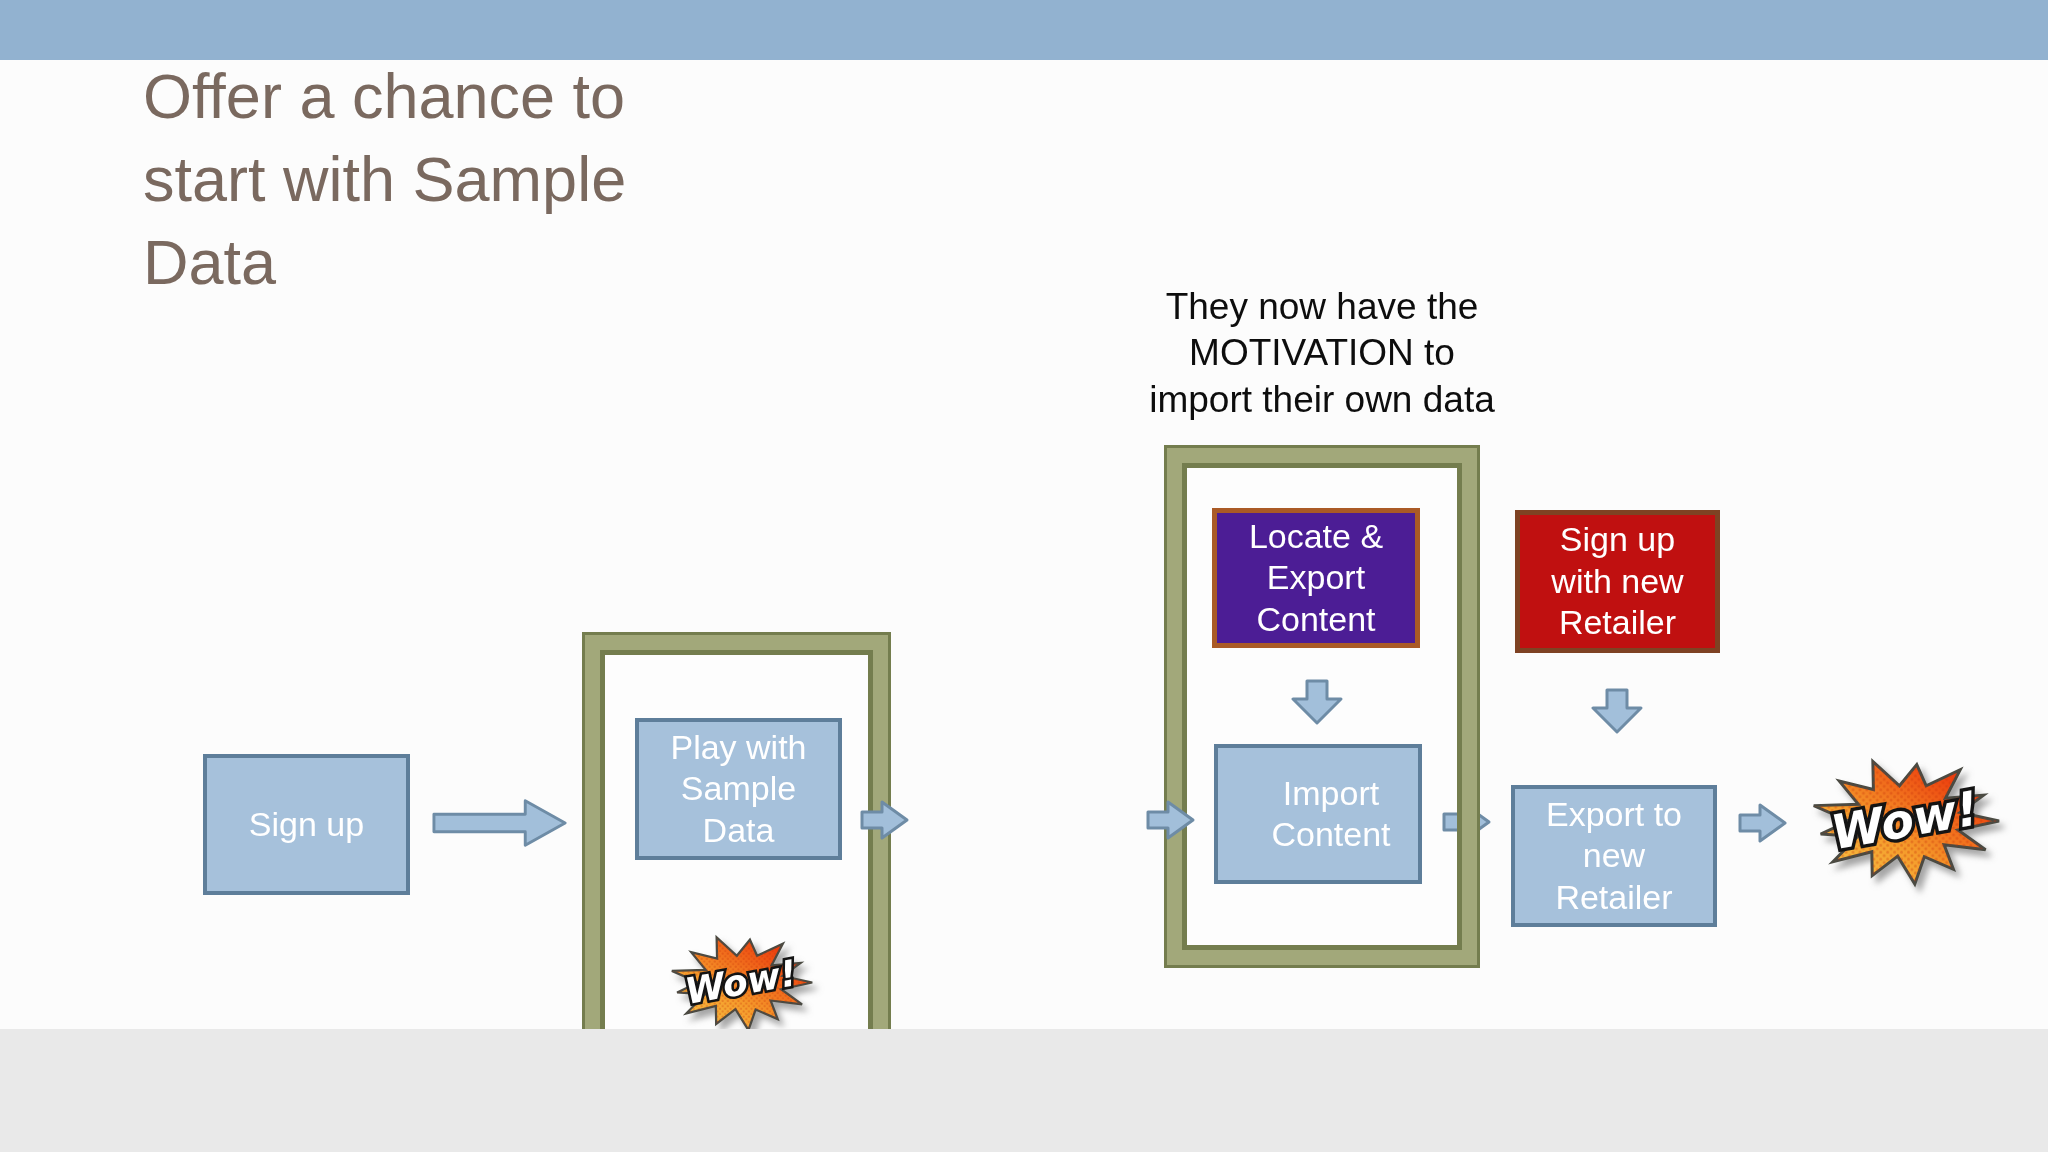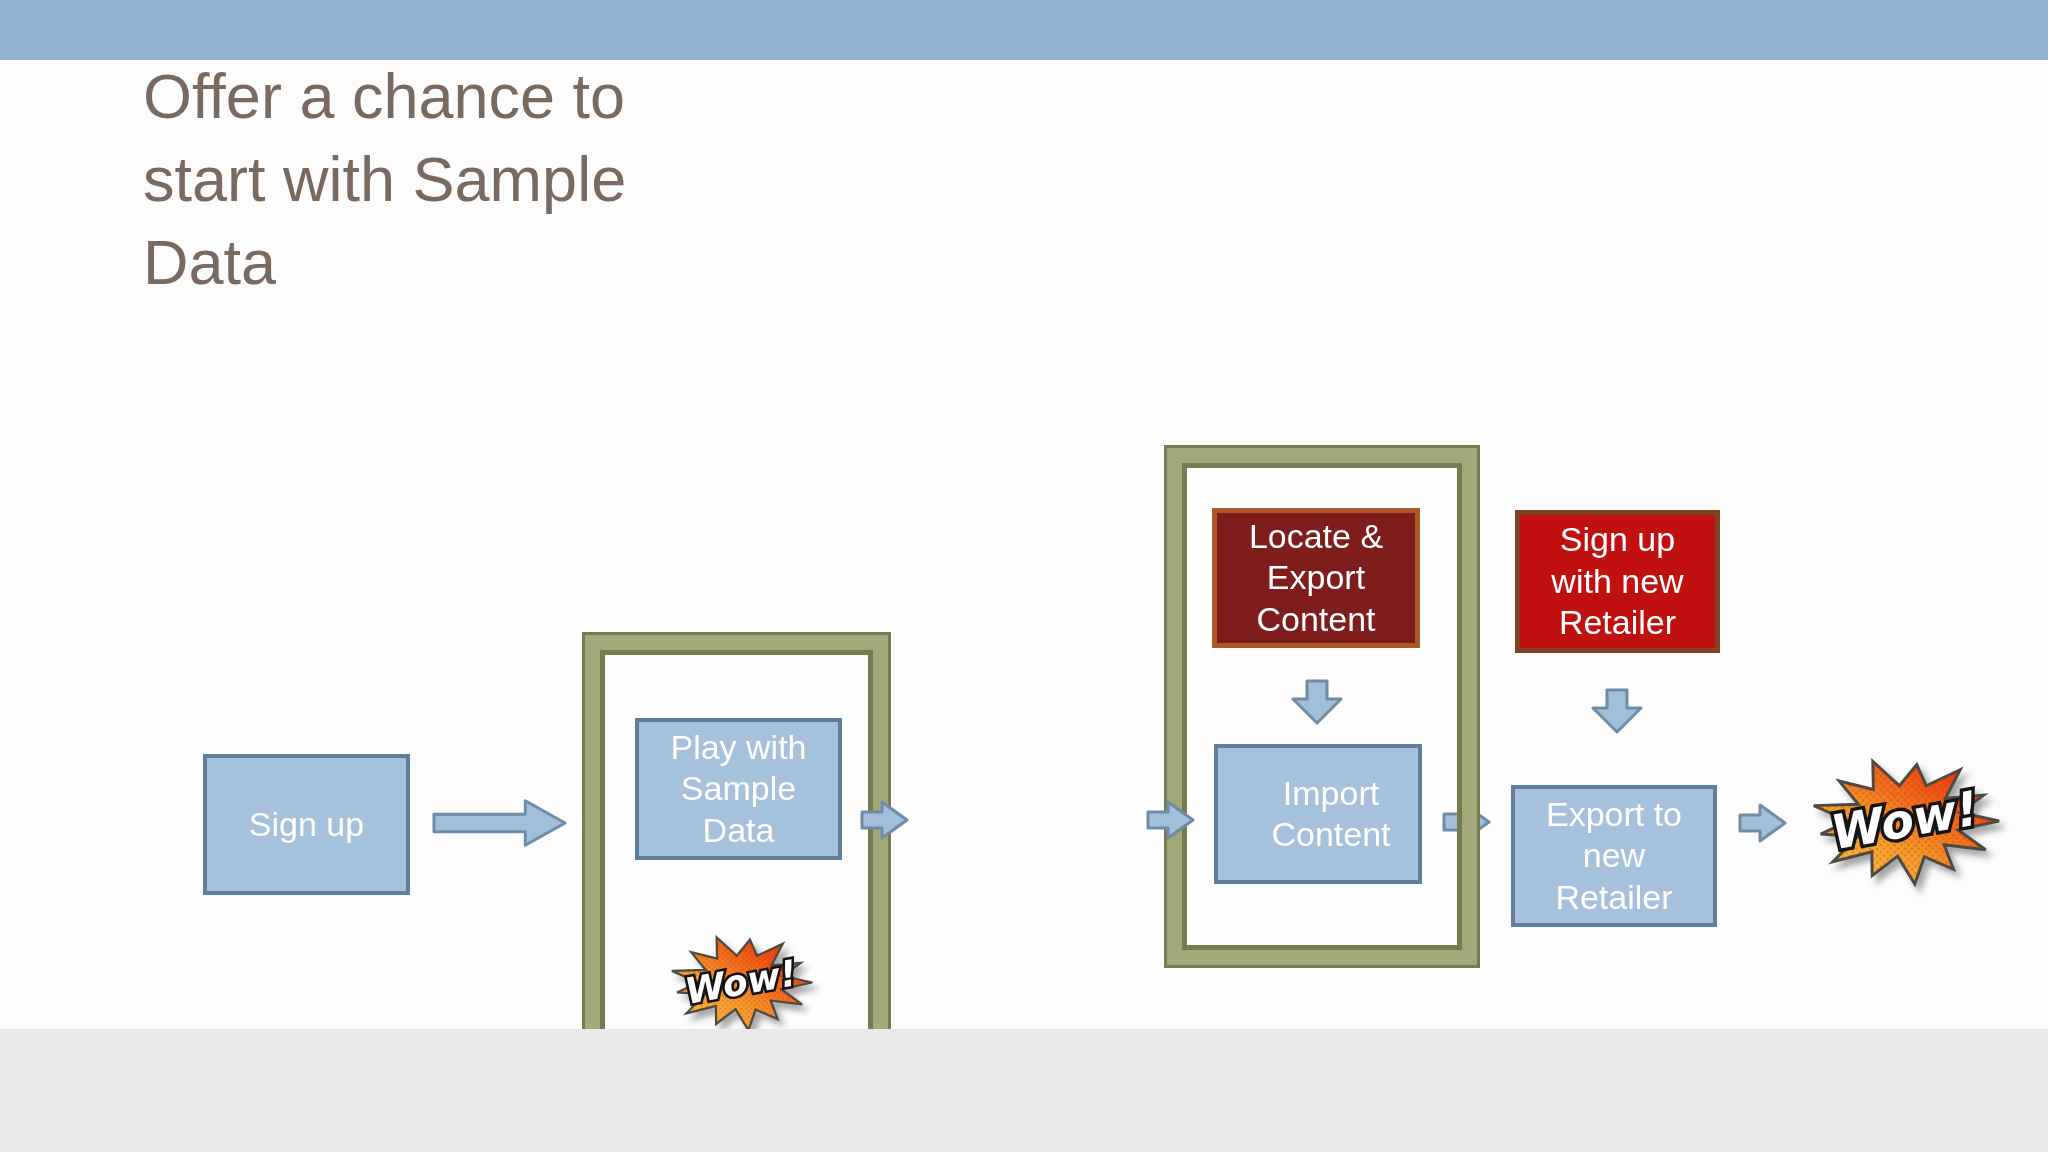--- a/index.html
+++ b/index.html
@@ -16,21 +16,21 @@
     position:absolute;left:1082px;top:284px;width:480px;
     font-size:37px;line-height:1.25;color:#0d0d0d;text-align:center;white-space:pre-line;
   }
   .box{
     position:absolute;display:flex;align-items:center;justify-content:center;
     text-align:center;white-space:pre-line;color:#ffffff;
     font-size:34px;line-height:1.22;box-sizing:border-box;z-index:4;
   }
   .box.blue{background:#a6c1db;border:4px solid #5e7e9a;}
   .box.red{background:#c01010;border:5px solid #7e4223;}
-  .box.orange{background:#7f1d1d;border:5px solid #aa5a26;}
+  .box.orange{background:#4c1d95;border:5px solid #aa5a26;}
   .container{position:absolute;}
   .frame-bg{position:absolute;inset:17px;background:#fdfdfd;z-index:1;}
   .frame-band{position:absolute;inset:0;border:15px solid #a2a87a;box-shadow:0 0 0 3px #747d4e;box-sizing:border-box;z-index:3;pointer-events:none;}
   .frame-inline{position:absolute;inset:15px;border:5px solid #747d4e;box-sizing:border-box;z-index:3;pointer-events:none;}
   .arrow{position:absolute;z-index:5;}
   .arrow.behind{z-index:2;}
   .arrow polygon{fill:#a2bfda;stroke:#6e8ca6;stroke-width:3;stroke-linejoin:round;}
   .burst{position:absolute;filter:drop-shadow(5px 6px 3px rgba(80,80,80,0.5));z-index:4;}
   .burst .shape{stroke:#4a4a42;stroke-width:3;stroke-linejoin:miter;}
   .burst text{
@@ -47,20 +47,23 @@
 <body>
 
 <div class="slide">
 
   <div class="top-bar"></div>
 
   <div class="title">Offer a chance to
 start with Sample
 Data</div>
 
+  <div class="annotation">They now have the
+MOTIVATION to
+import their own data</div>
 
   <div class="box blue" style="left:203px;top:754px;width:207px;height:141px;">Sign up</div>
 
   <svg class="arrow" style="left:432px;top:795px;" width="136" height="56" viewBox="0 0 140 52">
     <polygon points="2,17 96,17 96,3 137,26 96,49 96,35 2,35"></polygon>
   </svg>
 
   <div class="container" style="left:585px;top:635px;width:303px;height:490px;">
     <div class="frame-bg"></div>
     <div class="frame-band"></div>

